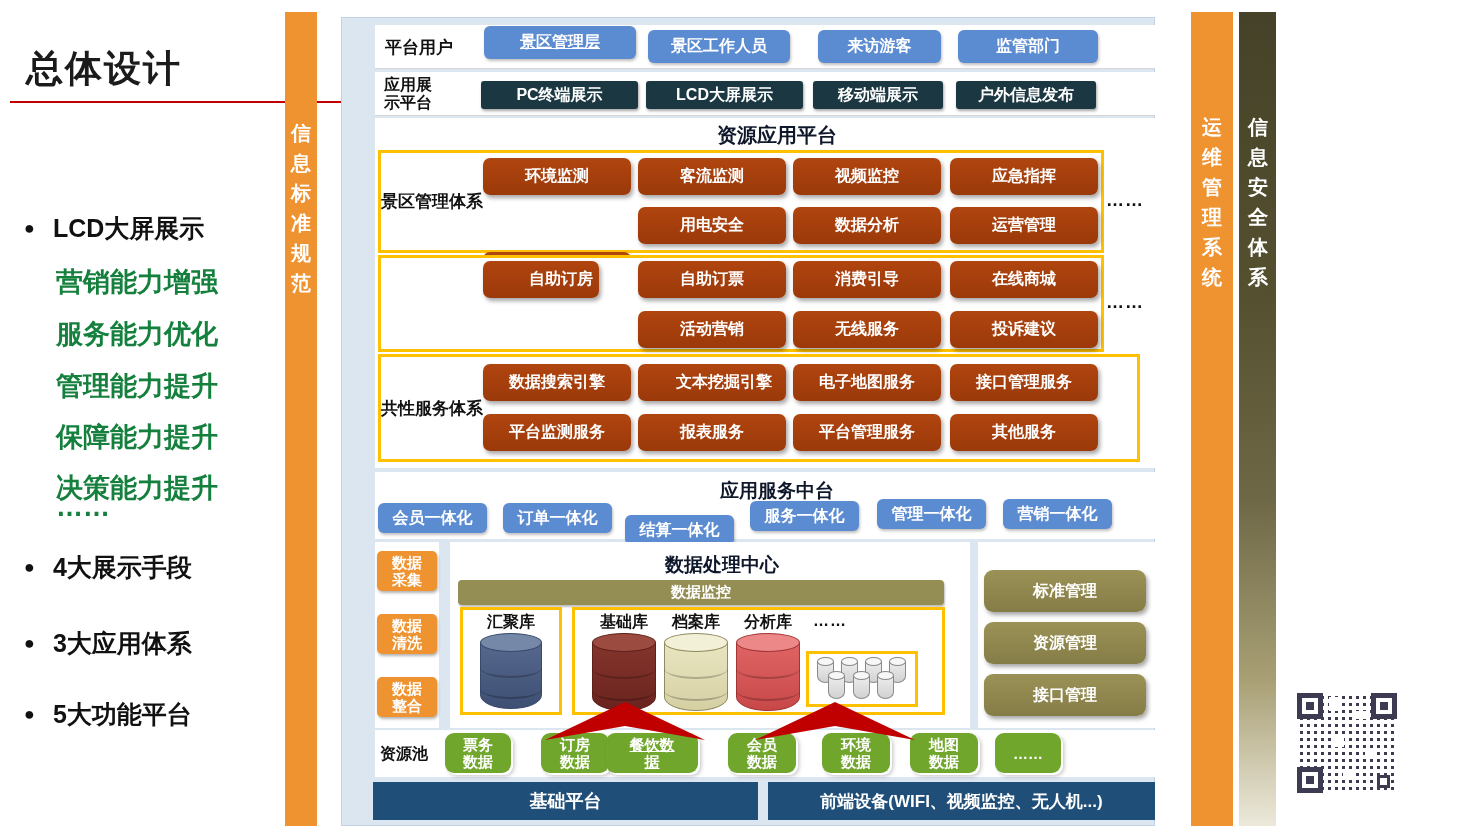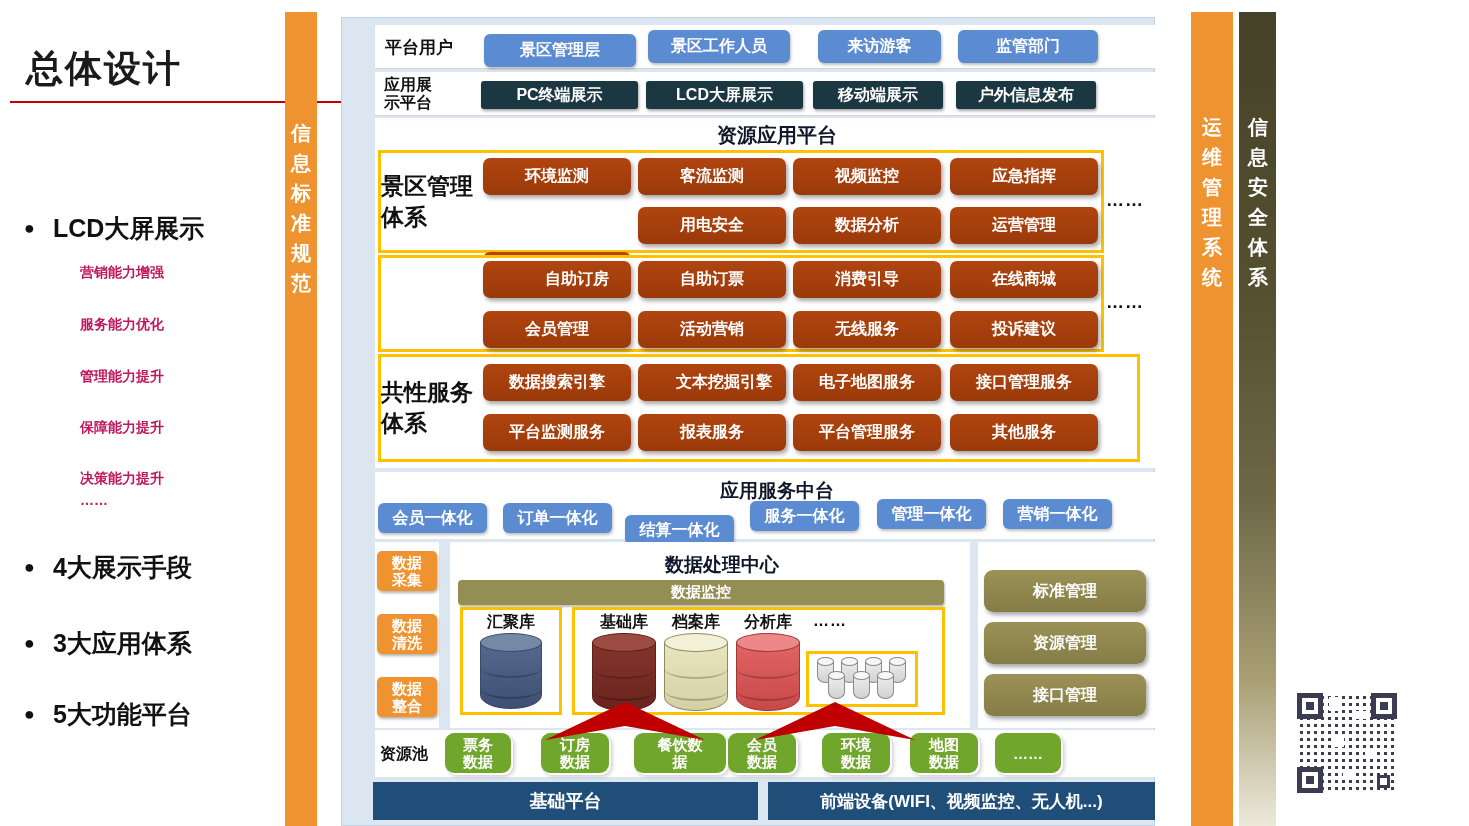--- a/index.html
+++ b/index.html
@@ -3,21 +3,21 @@
 <meta charset="utf-8">
 <style>
   html,body{margin:0;padding:0;background:#888;}
   #root{position:relative;width:1469px;height:826px;background:#fff;overflow:hidden;
         font-family:"Liberation Sans","DejaVu Sans",sans-serif;margin:0 auto;}
   
   .title{position:absolute;left:26px;top:44px;font-size:37px;font-weight:bold;color:#1b1b1b;letter-spacing:2px;}
   .red-line{position:absolute;left:10px;top:101px;width:354px;height:2px;background:#C00000;}
   .sb-main{position:absolute;left:24px;font-size:25px;font-weight:bold;color:#111;white-space:nowrap;}
   .sb-main .dot{display:inline-block;font-size:18px;vertical-align:3px;margin-right:18px;}
-  .sb-sub{position:absolute;left:80px;font-size:14px;font-weight:bold;color:#be185d;white-space:nowrap;}
+  .sb-sub{position:absolute;left:56px;font-size:27px;font-weight:bold;color:#15803d;white-space:nowrap;}
   
   .vbar{position:absolute;top:12px;height:814px;color:#fff;font-weight:bold;font-size:20px;
         line-height:30px;text-align:center;word-break:break-all;box-sizing:border-box;}
   .vbar-left{left:285px;width:32px;background:#EE9330;padding:106px 6px 0 6px;}
   .vbar-ops{left:1191px;width:42px;background:#EE9330;padding:100px 11px 0 11px;}
   .vbar-sec{left:1239px;width:37px;padding:100px 8px 0 9px;
         background:linear-gradient(180deg,#454229 0%,#55502f 35%,#6e6847 60%,#a89f74 82%,#ece9db 100%);}
   
   .panel{position:absolute;left:341px;top:17px;width:814px;height:809px;background:#DCE6F1;border:1px solid #c3d1e4;box-sizing:border-box;}
   .strip{position:absolute;background:#fff;}
@@ -26,21 +26,21 @@
   .btn{position:absolute;display:flex;align-items:center;justify-content:center;color:#fff;font-weight:bold;text-align:center;box-sizing:border-box;}
   .btn-blue{background:#5B8BD1;border-radius:6px;font-size:16px;box-shadow:1px 2px 3px rgba(0,0,0,.25);}
   .btn-dark{background:#1B3742;border-radius:3px;font-size:16px;box-shadow:1px 2px 3px rgba(0,0,0,.35);}
   .btn-red{background:linear-gradient(180deg,#b0450f,#9b390a);border-radius:7px;font-size:16px;box-shadow:2px 3px 4px rgba(0,0,0,.35);}
   .btn-green{background:#6FA62B;border-radius:9px;font-size:15px;line-height:17px;box-shadow:2px 2px 0 #fff,3px 3px 4px rgba(0,0,0,.25);word-break:break-all;}
   .btn-olive{background:linear-gradient(180deg,#9b9257,#857d47);border-radius:9px;font-size:16px;box-shadow:2px 3px 4px rgba(0,0,0,.35);}
   .btn-step{background:#EE9330;border-radius:5px;font-size:15px;line-height:17px;box-shadow:1px 2px 3px rgba(0,0,0,.3);word-break:break-all;}
   
   .grp{position:absolute;left:378px;width:726px;border:3px solid #FFC000;background:#fff;box-sizing:border-box;}
   .grp-label{position:absolute;left:0;top:0;bottom:0;width:102px;display:flex;align-items:center;justify-content:center;
-             font-weight:bold;font-size:23px;color:#111;}
+             font-weight:bold;font-size:17px;color:#111;}
   .dots{position:absolute;font-size:18px;font-weight:bold;color:#111;letter-spacing:1px;}
   .sec-title{position:absolute;font-weight:bold;color:#0f172a;text-align:center;margin-left:12px;}
   
   .ybox{position:absolute;border:3px solid #FFC000;background:#fff;box-sizing:border-box;}
   .db-label{position:absolute;font-size:16px;font-weight:bold;color:#111;text-align:center;width:70px;}
   .monitor{position:absolute;background:#948E55;border-radius:4px;color:#fff;font-weight:bold;font-size:15px;
            display:flex;align-items:center;justify-content:center;box-shadow:1px 2px 2px rgba(0,0,0,.25);}
   
   .cyl{position:absolute;}
   .cyl .c-body{position:absolute;left:0;top:9px;right:0;bottom:0;border-radius:0 0 50% 50%/0 0 14px 14px;}
@@ -88,21 +88,21 @@
   <div class="sb-main" style="top:698px"><span class="dot">●</span><span>5大功能平台</span></div>
 
   <div class="vbar vbar-left"><span>信息标准规范</span></div>
   <div class="vbar vbar-ops"><span>运维管理系统</span></div>
   <div class="vbar vbar-sec"><span>信息安全体系</span></div>
 
   <div class="panel"></div>
 
   <div class="strip" style="left:375px;top:25px;width:780px;height:43px;border-bottom:1px solid #d6d6d6;"></div>
   <div class="strip-label" style="left:385px;top:36px;font-size:17px;">平台用户</div>
-  <div class="btn btn-blue" style="left:484px;top:34px;width:152px;height:33px;">景区管理层</div>
+  <div class="btn btn-blue" style="left:484px;top:26px;width:152px;height:33px;text-decoration:underline;">景区管理层</div>
   <div class="btn btn-blue" style="left:648px;top:30px;width:142px;height:33px;">景区工作人员</div>
   <div class="btn btn-blue" style="left:818px;top:30px;width:123px;height:33px;">来访游客</div>
   <div class="btn btn-blue" style="left:958px;top:30px;width:140px;height:33px;">监管部门</div>
 
   <div class="strip" style="left:375px;top:72px;width:780px;height:43px;border-bottom:1px solid #d6d6d6;"></div>
   <div class="strip-label" style="left:384px;top:76px;width:54px;font-size:16px;line-height:18px;word-break:break-all;">应用展示平台</div>
   <div class="btn btn-dark" style="left:481px;top:81px;width:157px;height:28px;">PC终端展示</div>
   <div class="btn btn-dark" style="left:646px;top:81px;width:157px;height:28px;">LCD大屏展示</div>
   <div class="btn btn-dark" style="left:813px;top:81px;width:130px;height:28px;">移动端展示</div>
   <div class="btn btn-dark" style="left:956px;top:81px;width:140px;height:28px;">户外信息发布</div>
@@ -117,25 +117,24 @@
     <div class="btn btn-red" style="left:412px;top:5px;width:148px;height:37px;">视频监控</div>
     <div class="btn btn-red" style="left:569px;top:5px;width:148px;height:37px;">应急指挥</div>
     <div class="btn btn-red" style="left:102px;top:54px;width:148px;height:37px;margin-top:45px;">森林防火</div>
     <div class="btn btn-red" style="left:257px;top:54px;width:148px;height:37px;">用电安全</div>
     <div class="btn btn-red" style="left:412px;top:54px;width:148px;height:37px;">数据分析</div>
     <div class="btn btn-red" style="left:569px;top:54px;width:148px;height:37px;">运营管理</div>
   </div>
   <div class="dots" style="left:1106px;top:190px;">……</div>
 
   <div class="grp" style="top:255px;height:97px;">
-    <div class="btn btn-red" style="left:102px;top:3px;width:148px;height:37px;padding-left:40px;">自助订房</div>
+    <div class="btn btn-red" style="left:102px;top:3px;width:116px;height:37px;padding-left:40px;">自助订房</div>
     <div class="btn btn-red" style="left:257px;top:3px;width:148px;height:37px;">自助订票</div>
     <div class="btn btn-red" style="left:412px;top:3px;width:148px;height:37px;">消费引导</div>
     <div class="btn btn-red" style="left:569px;top:3px;width:148px;height:37px;">在线商城</div>
-    <div class="btn btn-red" style="left:102px;top:53px;width:148px;height:37px;">会员管理</div>
     <div class="btn btn-red" style="left:257px;top:53px;width:148px;height:37px;">活动营销</div>
     <div class="btn btn-red" style="left:412px;top:53px;width:148px;height:37px;">无线服务</div>
     <div class="btn btn-red" style="left:569px;top:53px;width:148px;height:37px;">投诉建议</div>
   </div>
   <div class="dots" style="left:1106px;top:292px;">……</div>
 
   <div class="grp" style="top:354px;height:108px;width:762px;">
     <div class="grp-label">共性服务体系</div>
     <div class="btn btn-red" style="left:102px;top:7px;width:148px;height:37px;">数据搜索引擎</div>
     <div class="btn btn-red" style="left:257px;top:7px;width:148px;height:37px;padding-left:24px;">文本挖掘引擎</div>
@@ -230,21 +229,21 @@
 
   <div class="strip" style="left:978px;top:542px;width:177px;height:186px;"></div>
   <div class="btn btn-olive" style="left:984px;top:570px;width:162px;height:42px;">标准管理</div>
   <div class="btn btn-olive" style="left:984px;top:622px;width:162px;height:42px;">资源管理</div>
   <div class="btn btn-olive" style="left:984px;top:674px;width:162px;height:42px;">接口管理</div>
 
   <div class="strip" style="left:375px;top:730px;width:780px;height:47px;"></div>
   <div class="strip-label" style="left:380px;top:744px;font-size:16px;">资源池</div>
   <div class="btn btn-green" style="left:445px;top:733px;width:66px;height:40px;padding:0 16px;">票务数据</div>
   <div class="btn btn-green" style="left:541px;top:733px;width:68px;height:40px;padding:0 17px;">订房数据</div>
-  <div class="btn btn-green" style="left:634px;top:733px;width:92px;height:40px;padding:0 17px;">餐饮数据</div>
+  <div class="btn btn-green" style="left:606px;top:733px;width:92px;height:40px;padding:0 17px;text-decoration:underline;">餐饮数据</div>
   <div class="btn btn-green" style="left:728px;top:733px;width:68px;height:40px;padding:0 17px;">会员数据</div>
   <div class="btn btn-green" style="left:822px;top:733px;width:68px;height:40px;padding:0 17px;">环境数据</div>
   <div class="btn btn-green" style="left:910px;top:733px;width:68px;height:40px;padding:0 17px;">地图数据</div>
   <div class="btn btn-green" style="left:995px;top:733px;width:66px;height:40px;">……</div>
 
   <svg class="arrow" style="left:545px;top:702px;" viewBox="0 0 160 38">
       <polygon points="0,38 80,0 160,38 80,24" fill="#C00000"></polygon>
     </svg>
   <svg class="arrow" style="left:755px;top:702px;" viewBox="0 0 160 38">
       <polygon points="0,38 80,0 160,38 80,24" fill="#C00000"></polygon>

